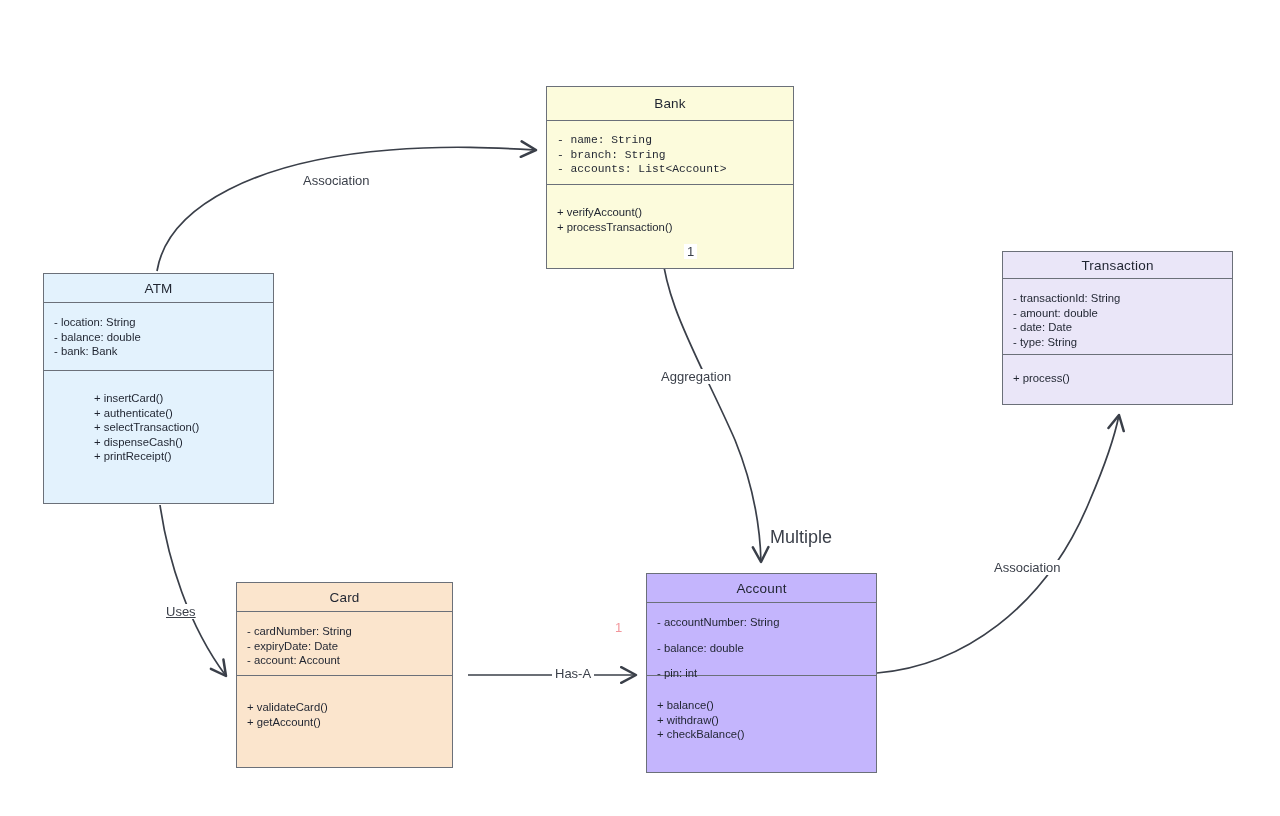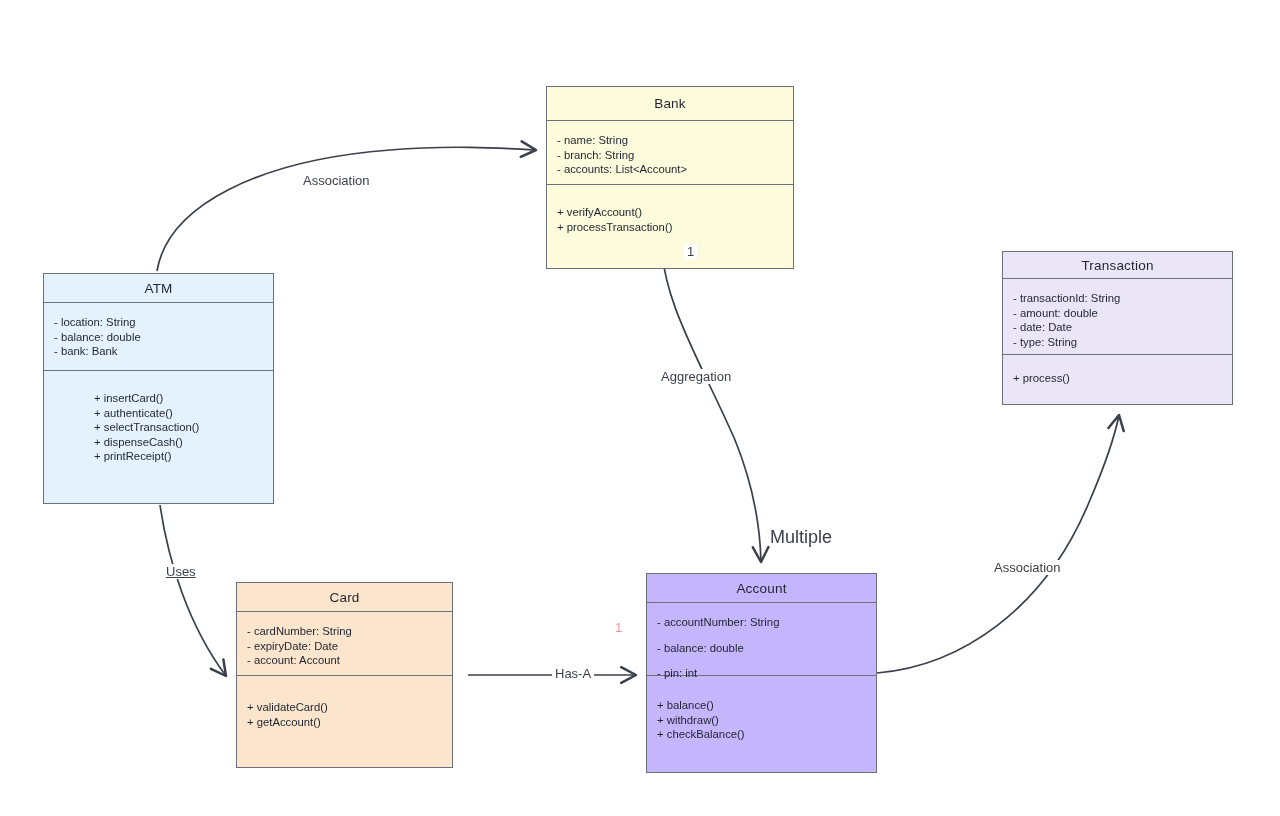--- a/index.html
+++ b/index.html
@@ -108,21 +108,21 @@
 
   <path d="M 160 505 C 168 560 188 625 226 676" fill="none" stroke="#3a3f49" stroke-width="1.7" marker-end="url(#arrow-open)"></path>
 
   <path d="M 468 675 L 636 675" fill="none" stroke="#3a3f49" stroke-width="1.7" marker-end="url(#arrow-open)"></path>
 
   <path d="M 877 673 C 960 666 1045 610 1090 500 C 1108 458 1116 430 1119 415" fill="none" stroke="#3a3f49" stroke-width="1.7" marker-end="url(#arrow-open)"></path>
 </svg>
 
 <div class="uml-class cls-bank" style="left:546px; top:52px; width:248px; height:183px;margin-top:34px;">
   <div class="uml-header" style="height:34px;">Bank</div>
-  <div class="uml-section attrs" style="height:64px;">
+  <div class="uml-section attrs" style="height:64px;font-family:Liberation Mono, monospace;">
     <div class="member">- name: String</div>
     <div class="member">- branch: String</div>
     <div class="member">- accounts: List&lt;Account&gt;</div>
   </div>
   <div class="uml-section ops" style="padding-top:20px;">
     <div class="member">+ verifyAccount()</div>
     <div class="member">+ processTransaction()</div>
   </div>
 </div>
 
@@ -183,19 +183,19 @@
 </div>
 
 <div class="edge-label" style="left:300px; top:173px;">Association</div>
 
 <div class="mult-label" style="left:684px; top:244px;">1</div>
 
 <div class="edge-label" style="left:658px; top:369px;">Aggregation</div>
 
 <div class="mult-label" style="left:767px; top:530px; font-size:18px;">Multiple</div>
 
-<div class="edge-label" style="left:163px; top:564px;text-decoration:underline;">Uses</div>
+<div class="edge-label" style="left:163px; top:604px;text-decoration:underline;">Uses</div>
 
 <div class="edge-label" style="left:552px; top:666px;">Has-A</div>
 
 <div class="mult-label accent" style="left:612px; top:620px;">1</div>
 
 <div class="edge-label" style="left:991px; top:560px;">Association</div>
 
 </body></html>

